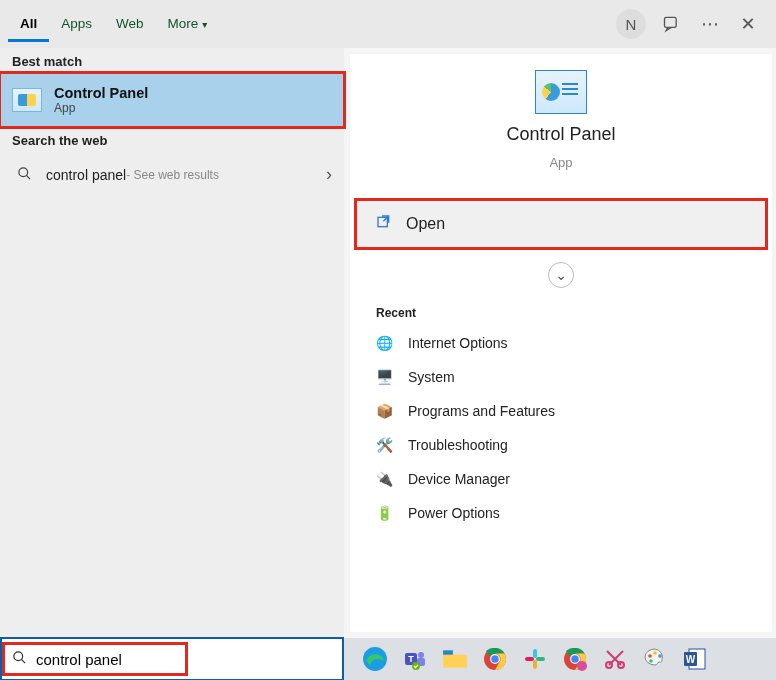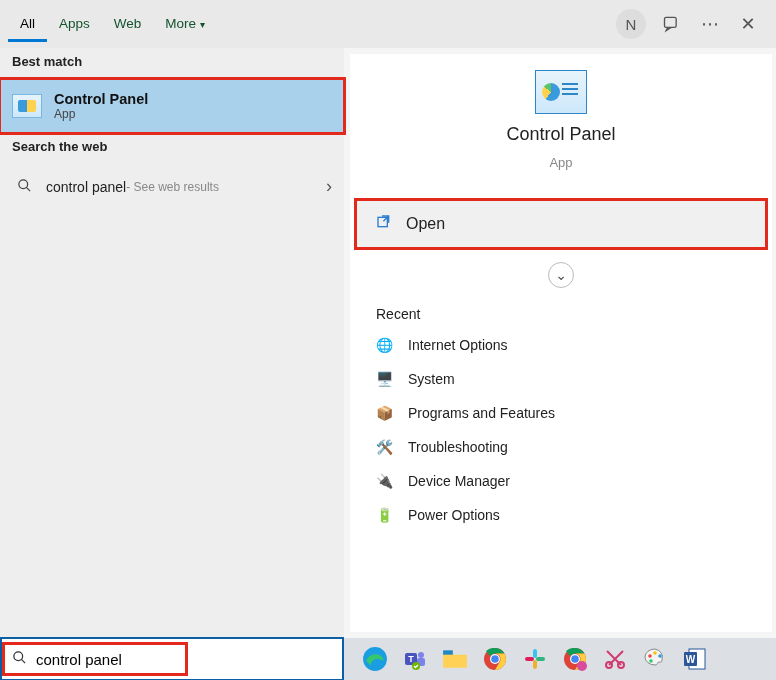--- a/index.html
+++ b/index.html
@@ -1,32 +1,32 @@
 <!DOCTYPE html>
 <html><head>
 <meta charset="utf-8">
 <style>
   * { box-sizing: border-box; margin: 0; padding: 0; font-family: "Segoe UI", Arial, sans-serif; }
   body { width: 776px; height: 680px; background: #e9e9e9; overflow: hidden; position: relative; }
 
   
   .tabs { display: flex; align-items: center; height: 48px; padding: 0 8px; background: #e9e9e9; }
   .tab { padding: 10px 12px 8px; font-size: 13.5px; color: #14532d; cursor: pointer; border-bottom: 3px solid transparent; }
-  .tab.active { color: #000; font-weight: 400; border-bottom-color: #0078d4; }
+  .tab.active { color: #000; font-weight: 700; border-bottom-color: #0078d4; }
   .tab .chev { margin-left: 4px; font-size: 10px; }
   .topright { margin-left: auto; display: flex; align-items: center; gap: 14px; padding-right: 8px; }
   .avatar { width: 30px; height: 30px; border-radius: 50%; background: #ddd; color: #555; display: flex; align-items: center; justify-content: center; font-size: 15px; }
   .iconbtn { width: 24px; height: 24px; display: flex; align-items: center; justify-content: center; color: #555; font-size: 18px; cursor: pointer; }
 
   .main { display: flex; height: calc(680px - 48px - 42px); }
   .left { width: 344px; background: #eeeeee; position: relative; }
   .right { flex: 1; background: #f5f5f5; padding: 6px 4px 6px 6px; }
   .pane { background: #fff; width: 100%; height: 100%; padding: 16px 0 0 0; }
 
-  .section-label { font-size: 13px; font-weight: 600; padding: 6px 12px 10px 12px; color: #222; }
+  .section-label { font-size: 13px; font-weight: 600; padding: 6px 12px 4px 12px; color: #222; }
   .bestmatch { background: #a9d1ec; display: flex; align-items: center; padding: 12px 12px; cursor: pointer; }
   .bm-icon { width: 30px; height: 24px; background: linear-gradient(#e7f3fb,#cde8fb); border: 1px solid #7ab7e0; display: flex; align-items: center; justify-content: center; margin-right: 12px; }
   .bm-icon-inner { width: 18px; height: 12px; background: linear-gradient(90deg,#3a9bdc 50%,#ffd24d 50%); border-radius: 2px; }
   .bm-text .title { font-size: 14.5px; font-weight: 600; color: #111; }
   .bm-text .sub { font-size: 12px; color: #444; }
   .red-outline { outline: 3px solid #e3291c; outline-offset: -1px; }
 
   .webrow { display: flex; align-items: center; padding: 12px 12px; cursor: pointer; }
   .webrow .icon { width: 24px; text-align: center; margin-right: 10px; color: #444; font-size: 15px; }
   .webrow .wtitle { font-size: 14px; color: #222; }
@@ -39,21 +39,21 @@
   .big-icon::after { content:""; width:16px; height:2px; background:#2d86c5; box-shadow:0 5px 0 #2d86c5, 0 10px 0 #2d86c5; position:absolute; right:8px; top:12px; }
   .pane-title { font-size: 18px; color: #222; }
   .pane-sub { font-size: 13px; color: #888; }
 
   .openrow { margin: 30px 6px 0 6px; padding: 14px 20px; background: #f0f0f0; display: flex; align-items: center; cursor: pointer; }
   .openrow .oicon { color: #2b7cd3; margin-right: 14px; font-size: 16px; }
   .openrow .olabel { font-size: 16px; color: #222; }
 
   .chevcircle { width: 26px; height: 26px; border: 1px solid #bbb; border-radius: 50%; display: flex; align-items: center; justify-content: center; margin: 14px auto 0; cursor: pointer; color:#555; font-size:14px; }
 
-  .recent-label { font-size: 14px; font-weight: 400; padding: 18px 26px 6px; color: #222; }
+  .recent-label { font-size: 12px; font-weight: 700; padding: 18px 26px 6px; color: #222; }
   .recent-item { display: flex; align-items: center; padding: 8px 26px; cursor: pointer; font-size: 14px; color: #222; }
   .recent-item .ri-icon { width: 18px; height: 18px; margin-right: 14px; display: inline-flex; align-items: center; justify-content: center; font-size: 14px; }
 
   
   .taskbar { position: absolute; bottom: 0; left: 0; right: 0; height: 42px; background: #dcdfe4; display: flex; align-items: center; }
   .search-wrap { width: 340px; height: 40px; margin: 1px 2px; outline: 2px solid #0a5fa6; display: flex; align-items: center; background: #fff; }
   .search-icon { width: 34px; text-align: center; color: #333; font-size: 15px; }
   .search-input { border: none; outline: none; font-size: 15px; flex: 1; height: 100%; padding-right: 8px; }
   .search-red { outline: 3px solid #e3291c; outline-offset: -3px; height: 34px; display:flex; align-items:center; padding: 0 2px 0 0; }
   .tb-icons { display: flex; align-items: center; gap: 10px; padding-left: 16px; }

